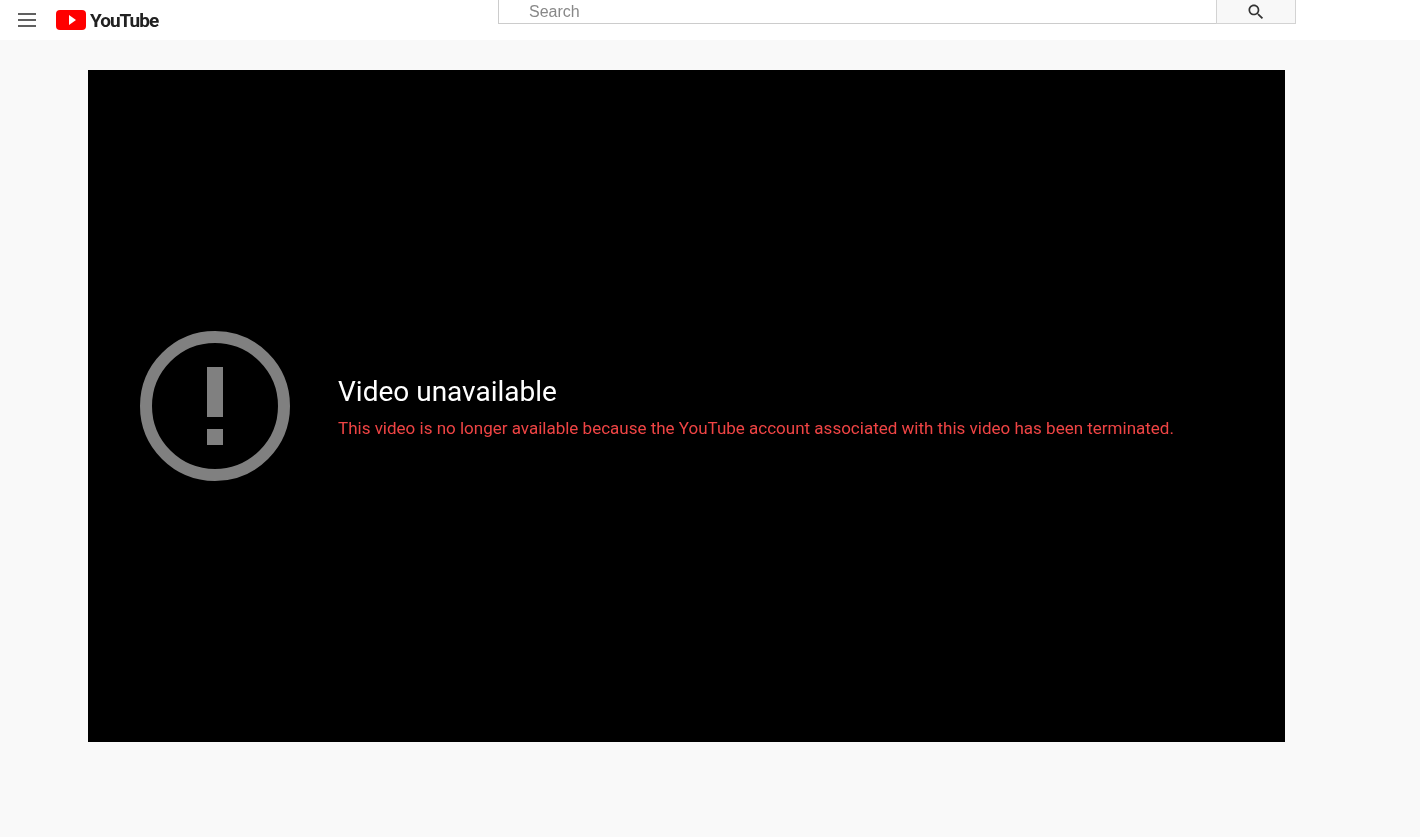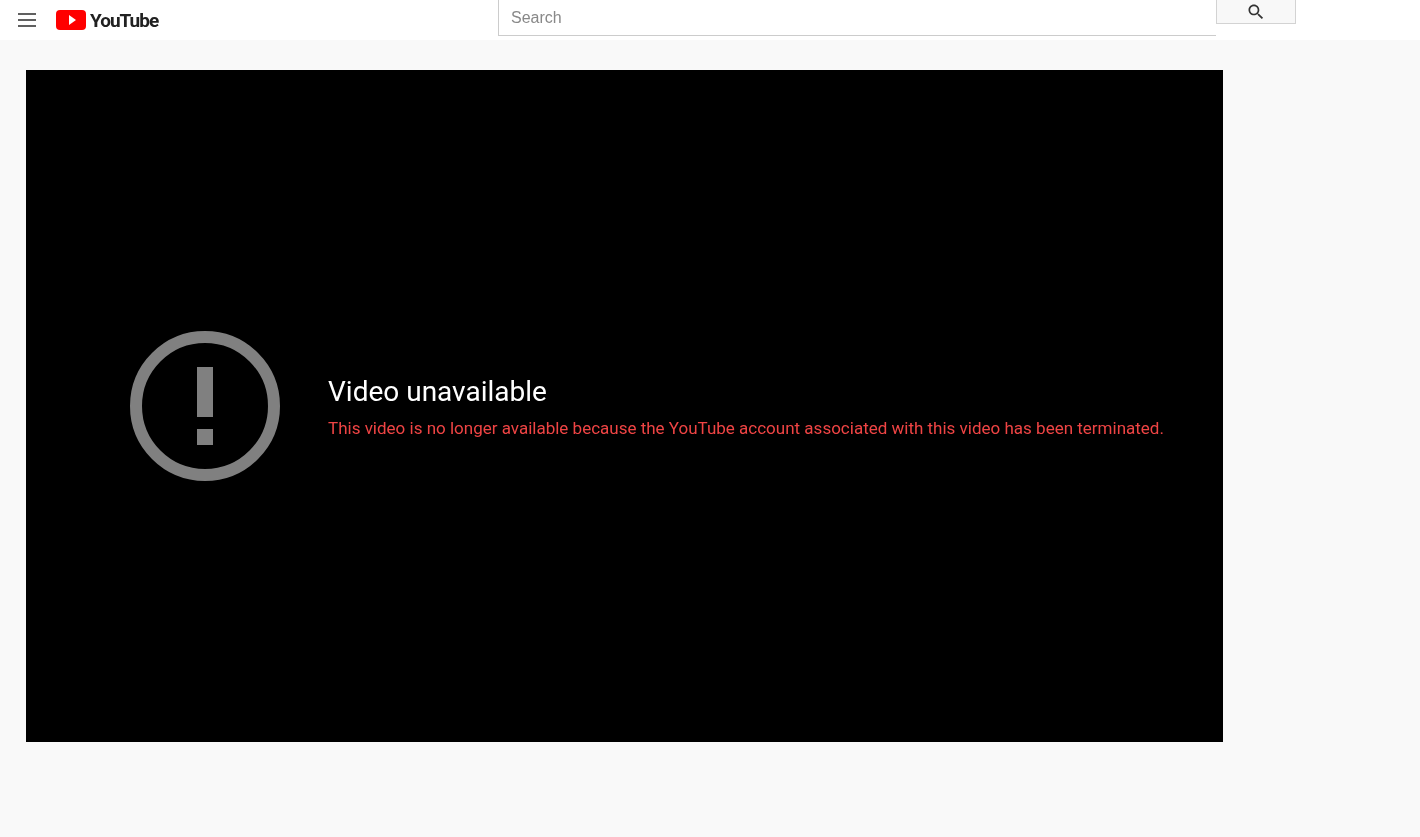--- a/index.html
+++ b/index.html
@@ -71,24 +71,24 @@
     .search-container {
       position: absolute;
       left: 498px;
       top: 0;
       display: flex;
       align-items: flex-start;
       height: 24px;
     }
     .search-input {
       width: 718px;
-      height: 36px;
+      height: 24px;
       border: 1px solid #ccc;
       border-right: none;
-      padding: 2px 12px;
+      padding: 2px 30px;
       font-size: 16px;
       color: #111;
       outline: none;
       border-top: none;
     }
     .search-input::placeholder {
       color: #888;
     }
     .search-button {
       width: 80px;
@@ -106,27 +106,27 @@
       height: 20px;
       fill: #333;
     }
     .content-area {
       background: #f9f9f9;
       padding-top: 30px;
       display: flex;
       justify-content: flex-start;
     }
     .video-player {
-      margin-left: 26px;
+      margin-left: 88px;
       width: 1197px;
       height: 672px;
       background: #000000;
       display: flex;
       align-items: center;
-      padding-left: 104px;
+      padding-left: 52px;
     }
     .error-content {
       display: flex;
       align-items: center;
       gap: 48px;
     }
     .error-icon {
       width: 150px;
       height: 150px;
       border: 12px solid #808080;

